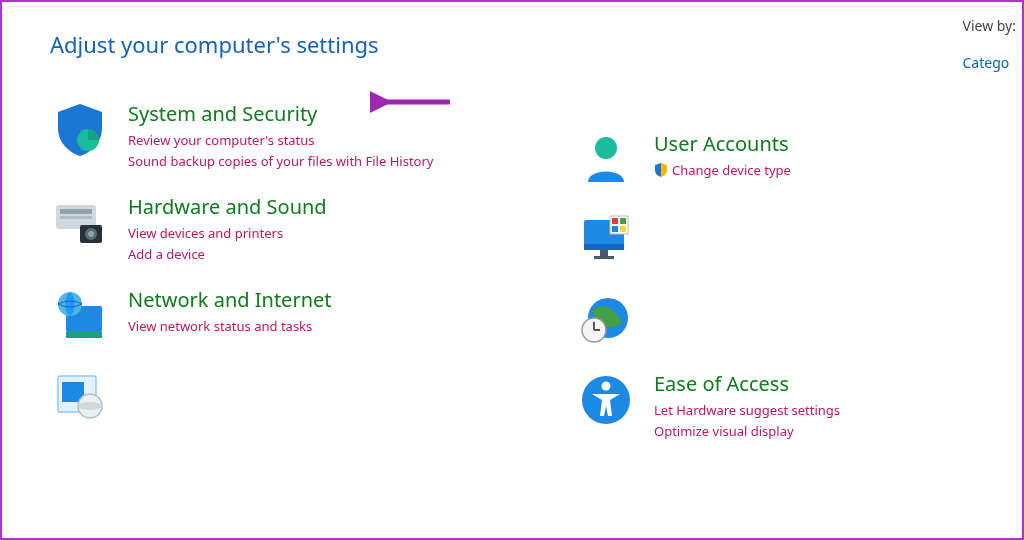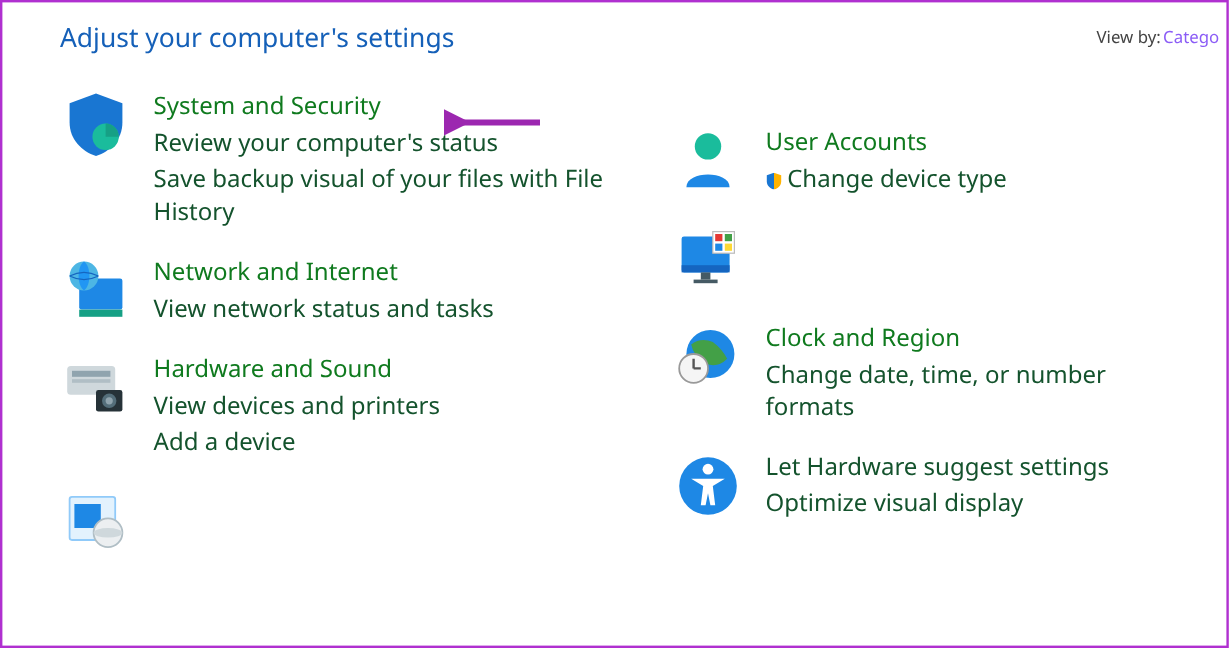--- a/index.html
+++ b/index.html
@@ -22,28 +22,29 @@
   }
   .page-title {
     color: #1560b8;
     font-size: 22px;
     font-weight: 400;
   }
   .view-by {
     color: #444;
     font-size: 14px;
     display: flex;
-    gap: 2px;
+    gap: 18px;
     padding-right: 6px;
-  }
-  .view-by-value { color: #8b5cf6; }
+    flex-direction: column;
+  }
+  .view-by-value { color: #0369a1; }
   .content {
     display: flex;
     padding: 28px 0 0 48px;
-    gap: 40px;
+    gap: 56px;
   }
   .col {
     display: flex;
     flex-direction: column;
     gap: 20px;
   }
   .col-left { width: 470px; }
   .col-right { width: 420px; margin-top: 30px; }
   .category {
     display: flex;
@@ -60,22 +61,22 @@
   }
   .cat-body { flex: 1; }
   .cat-title {
     color: #0f7a1e;
     font-size: 20px;
     font-weight: 400;
     margin-bottom: 4px;
     cursor: pointer;
   }
   .cat-link {
-    color: #14532d;
-    font-size: 20px;
+    color: #be185d;
+    font-size: 13px;
     display: block;
     margin-bottom: 3px;
     cursor: pointer;
   }
   .cat-link .shield {
     display: inline-block;
     vertical-align: -2px;
     margin-right: 4px;
   }
   .arrow-annotation {
@@ -104,55 +105,55 @@
       <div class="icon-box">
         <svg width="56" height="56" viewBox="0 0 56 56">
           <path d="M28 2 L50 10 V26 C50 40 40 50 28 54 C16 50 6 40 6 26 V10 Z" fill="#1976d2"></path>
           <circle cx="36" cy="38" r="11" fill="#1abc9c"></circle>
           <path d="M36 27 A11 11 0 0 1 47 38 L36 38 Z" fill="#16a085"></path>
         </svg>
       </div>
       <div class="cat-body">
         <div class="cat-title">System and Security</div>
         <span class="cat-link">Review your computer's status</span>
-        <span class="cat-link">Save backup visual of your files with File History</span>
-      </div>
-    </div>
-
-    <div class="category">
-      <div class="icon-box">
-        <svg width="56" height="56" viewBox="0 0 56 56">
-          <rect x="14" y="18" width="36" height="26" rx="2" fill="#1e88e5"></rect>
-          <rect x="14" y="44" width="36" height="6" fill="#16a085"></rect>
-          <circle cx="18" cy="16" r="12" fill="#4db6e4"></circle>
-          <path d="M18 4 C24 8 24 24 18 28 C12 24 12 8 18 4" fill="#2196f3"></path>
-          <path d="M6 16 Q18 10 30 16 M6 16 Q18 22 30 16" stroke="#1565c0" stroke-width="1" fill="none"></path>
-        </svg>
-      </div>
-      <div class="cat-body">
-        <div class="cat-title">Network and Internet</div>
-        <span class="cat-link">View network status and tasks</span>
+        <span class="cat-link">Sound backup copies of your files with File History</span>
       </div>
     </div>
 
     <div class="category">
       <div class="icon-box">
         <svg width="56" height="56" viewBox="0 0 56 56">
           <rect x="4" y="10" width="40" height="24" rx="3" fill="#cfd8dc"></rect>
           <rect x="8" y="14" width="32" height="5" fill="#90a4ae"></rect>
           <rect x="8" y="21" width="32" height="3" fill="#b0bec5"></rect>
           <rect x="28" y="30" width="22" height="18" rx="2" fill="#263238"></rect>
           <circle cx="39" cy="39" r="6" fill="#546e7a"></circle>
           <circle cx="39" cy="39" r="3" fill="#90a4ae"></circle>
         </svg>
       </div>
       <div class="cat-body">
         <div class="cat-title">Hardware and Sound</div>
         <span class="cat-link">View devices and printers</span>
         <span class="cat-link">Add a device</span>
+      </div>
+    </div>
+
+    <div class="category">
+      <div class="icon-box">
+        <svg width="56" height="56" viewBox="0 0 56 56">
+          <rect x="14" y="18" width="36" height="26" rx="2" fill="#1e88e5"></rect>
+          <rect x="14" y="44" width="36" height="6" fill="#16a085"></rect>
+          <circle cx="18" cy="16" r="12" fill="#4db6e4"></circle>
+          <path d="M18 4 C24 8 24 24 18 28 C12 24 12 8 18 4" fill="#2196f3"></path>
+          <path d="M6 16 Q18 10 30 16 M6 16 Q18 22 30 16" stroke="#1565c0" stroke-width="1" fill="none"></path>
+        </svg>
+      </div>
+      <div class="cat-body">
+        <div class="cat-title">Network and Internet</div>
+        <span class="cat-link">View network status and tasks</span>
       </div>
     </div>
 
     <div class="category">
       <div class="icon-box">
         <svg width="56" height="56" viewBox="0 0 56 56">
           <rect x="6" y="8" width="38" height="36" rx="2" fill="#e3f2fd" stroke="#90caf9" stroke-width="1.5"></rect>
           <rect x="10" y="14" width="22" height="20" fill="#1e88e5"></rect>
           <circle cx="38" cy="38" r="12" fill="#eceff1" stroke="#b0bec5" stroke-width="1.5"></circle>
           <ellipse cx="38" cy="38" rx="12" ry="4" fill="#cfd8dc"></ellipse>
@@ -203,35 +204,32 @@
     <div class="category">
       <div class="icon-box">
         <svg width="56" height="56" viewBox="0 0 56 56">
           <circle cx="30" cy="26" r="20" fill="#1e88e5"></circle>
           <path d="M14 18 Q22 12 32 16 Q40 22 44 30 Q36 38 26 34 Q16 28 14 18" fill="#43a047"></path>
           <circle cx="16" cy="38" r="12" fill="#f5f5f5" stroke="#999" stroke-width="1.5"></circle>
           <line x1="16" y1="38" x2="16" y2="30" stroke="#555" stroke-width="2"></line>
           <line x1="16" y1="38" x2="22" y2="38" stroke="#555" stroke-width="2"></line>
         </svg>
       </div>
-      <div class="cat-body">
-        <div class="cat-title">Clock and Region</div>
-        <span class="cat-link">Change date, time, or number formats</span>
-      </div>
     </div>
 
     <div class="category">
       <div class="icon-box">
         <svg width="56" height="56" viewBox="0 0 56 56">
           <circle cx="28" cy="28" r="24" fill="#1e88e5"></circle>
           <circle cx="28" cy="14" r="4.5" fill="#fff"></circle>
           <path d="M14 22 L42 22 L32 28 L34 44 L30 44 L28 34 L26 44 L22 44 L24 28 Z" fill="#fff"></path>
         </svg>
       </div>
       <div class="cat-body">
+        <div class="cat-title">Ease of Access</div>
         <span class="cat-link">Let Hardware suggest settings</span>
         <span class="cat-link">Optimize visual display</span>
       </div>
     </div>
 
   </div>
 </div>
 
 <svg class="arrow-annotation" width="90" height="40">
   <defs>

